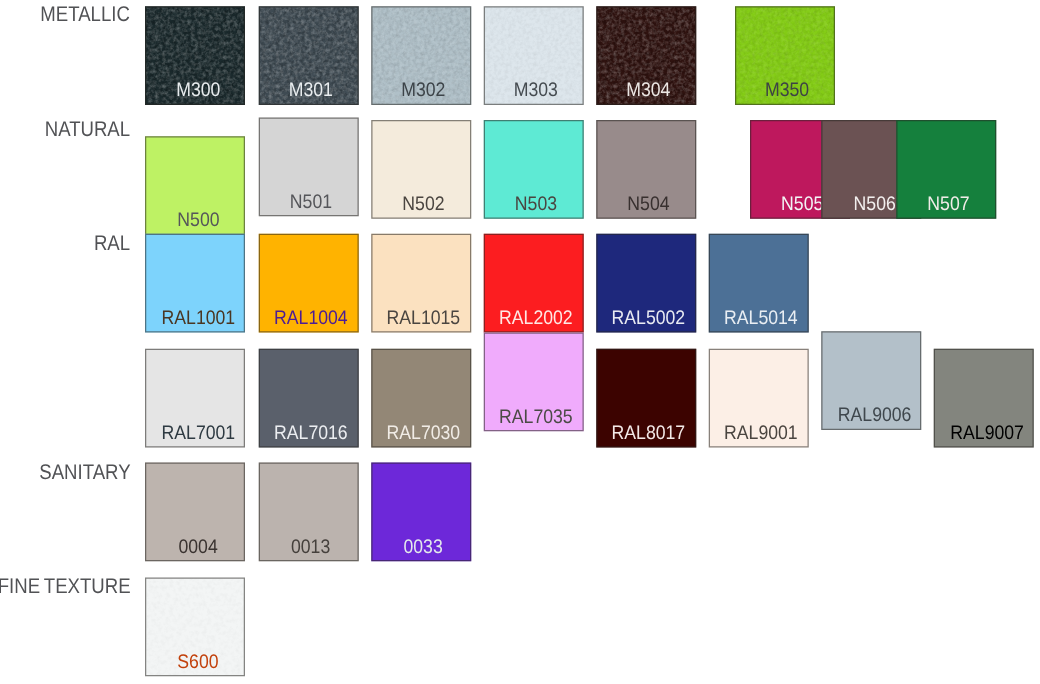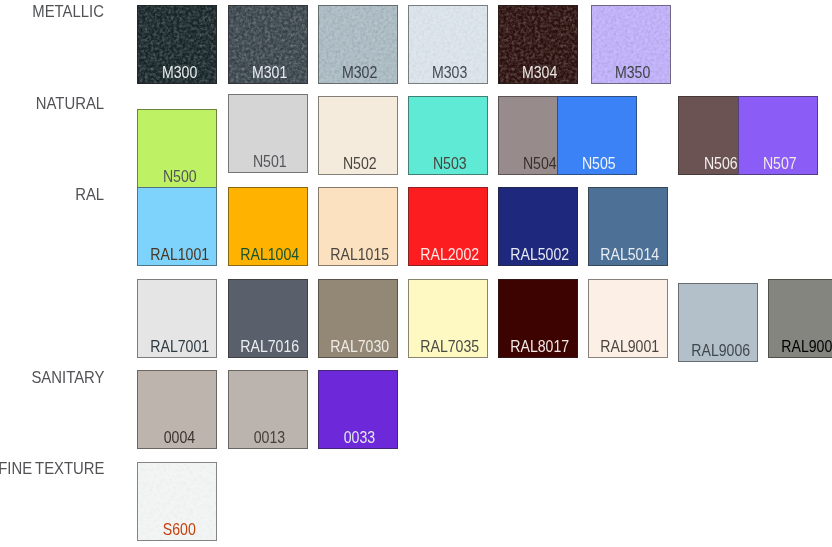--- a/index.html
+++ b/index.html
@@ -32,21 +32,20 @@
     transform: scaleX(0.875);
     transform-origin: 100% 0%;
   }
   .swatch {
     position: absolute;
     width: 80px;
     height: 79px;
     box-sizing: border-box;
     overflow: hidden;
     border: 1px solid rgba(40, 38, 34, 0.55);
-    margin-left: 21px;
   }
   .tex {
     position: absolute;
     left: -1px; top: -1px;
     width: 82px; height: 81px;
     pointer-events: none;
   }
   .swatch-code {
     position: absolute;
     left: 4px;
@@ -135,21 +134,21 @@
     </div>
     <div class="swatch" style="left:477.00px;top:4.50px;background:#301310">
       <svg class="tex" style="opacity:1.0">
           <rect width="100%" height="100%" filter="url(#metal-dark)"></rect>
         </svg>
       <svg class="tex" style="opacity:1.0">
           <rect width="100%" height="100%" filter="url(#metal-noise)"></rect>
         </svg>
       <div class="swatch-code" style="color:#ece7e4"><span>M304</span></div>
     </div>
-    <div class="swatch" style="left:570px;top:4.50px;background:#c4b5fd">
+    <div class="swatch" style="left:588px;top:4.50px;background:#84cc16">
       <svg class="tex" style="opacity:0.4">
           <rect width="100%" height="100%" filter="url(#metal-dark)"></rect>
         </svg>
       <svg class="tex" style="opacity:0.4">
           <rect width="100%" height="100%" filter="url(#metal-noise)"></rect>
         </svg>
       <div class="swatch-code" style="color:#3d4245"><span>M350</span></div>
     </div>
   </div>
   <div class="swatch-row">
@@ -162,37 +161,37 @@
     </div>
     <div class="swatch" style="left:296.70px;top:95.95px;background:#f4ebdc">
       <div class="swatch-code" style="color:#4a4540"><span>N502</span></div>
     </div>
     <div class="swatch" style="left:386.85px;top:95.95px;background:#5eead4">
       <div class="swatch-code" style="color:#4a4540"><span>N503</span></div>
     </div>
     <div class="swatch" style="left:477.00px;top:95.95px;background:#988b8b">
       <div class="swatch-code" style="color:#38302f"><span>N504</span></div>
     </div>
-    <div class="swatch" style="left:536px;top:95.95px;background:#3b82f6">
+    <div class="swatch" style="left:600px;top:95.95px;background:#be185d">
       <div class="swatch-code" style="color:#f2f4f5"><span>N505</span></div>
     </div>
     <div class="swatch" style="left:657.30px;top:95.95px;background:#6b5253">
       <div class="swatch-code" style="color:#f2efee"><span>N506</span></div>
     </div>
-    <div class="swatch" style="left:717px;top:95.95px;background:#8b5cf6">
+    <div class="swatch" style="left:717px;top:95.95px;background:#15803d">
       <div class="swatch-code" style="color:#f0ece8"><span>N507</span></div>
     </div>
   </div>
   <div class="swatch-row">
     <div class="group-label" style="top:186.1px">RAL</div>
     <div class="swatch" style="left:116.40px;top:187.40px;background:#7dd3fc">
       <div class="swatch-code" style="color:#4a3622"><span>RAL1001</span></div>
     </div>
     <div class="swatch" style="left:206.55px;top:187.40px;background:#ffb300">
-      <div class="swatch-code" style="color:#14532d"><span>RAL1004</span></div>
+      <div class="swatch-code" style="color:#4c1d95"><span>RAL1004</span></div>
     </div>
     <div class="swatch" style="left:296.70px;top:187.40px;background:#fbe1c0">
       <div class="swatch-code" style="color:#4a4540"><span>RAL1015</span></div>
     </div>
     <div class="swatch" style="left:386.85px;top:187.40px;background:#fc1d20">
       <div class="swatch-code" style="color:#ffe9e5"><span>RAL2002</span></div>
     </div>
     <div class="swatch" style="left:477.00px;top:187.40px;background:#1e287c">
       <div class="swatch-code" style="color:#e8eaf2"><span>RAL5002</span></div>
     </div>
@@ -203,30 +202,30 @@
   <div class="swatch-row">
     <div class="swatch" style="left:116.40px;top:278.85px;background:#e5e5e5">
       <div class="swatch-code" style="color:#2e3a42"><span>RAL7001</span></div>
     </div>
     <div class="swatch" style="left:206.55px;top:278.85px;background:#5a606b">
       <div class="swatch-code" style="color:#eceef1"><span>RAL7016</span></div>
     </div>
     <div class="swatch" style="left:296.70px;top:278.85px;background:#938776">
       <div class="swatch-code" style="color:#f1ece6"><span>RAL7030</span></div>
     </div>
-    <div class="swatch" style="left:386.85px;top:279px;background:#fef9c3">
+    <div class="swatch" style="left:386.85px;top:266px;background:#f0abfc">
       <div class="swatch-code" style="color:#4a4a45"><span>RAL7035</span></div>
     </div>
     <div class="swatch" style="left:477.00px;top:278.85px;background:#3c0300">
       <div class="swatch-code" style="color:#f3e9e7"><span>RAL8017</span></div>
     </div>
     <div class="swatch" style="left:567.15px;top:278.85px;background:#fcefe6">
       <div class="swatch-code" style="color:#4a4540"><span>RAL9001</span></div>
     </div>
-    <div class="swatch" style="left:657.30px;top:283px;background:#b3c0c9">
+    <div class="swatch" style="left:657.30px;top:265px;background:#b3c0c9">
       <div class="swatch-code" style="color:#3f474d"><span>RAL9006</span></div>
     </div>
     <div class="swatch" style="left:747.45px;top:278.85px;background:#83857e">
       <div class="swatch-code" style="color:#000000"><span>RAL9007</span></div>
     </div>
   </div>
   <div class="swatch-row">
     <div class="group-label" style="top:369.0px">SANITARY</div>
     <div class="swatch" style="left:116.40px;top:370.30px;background:#bdb4ae">
       <div class="swatch-code" style="color:#3a3330"><span>0004</span></div>

